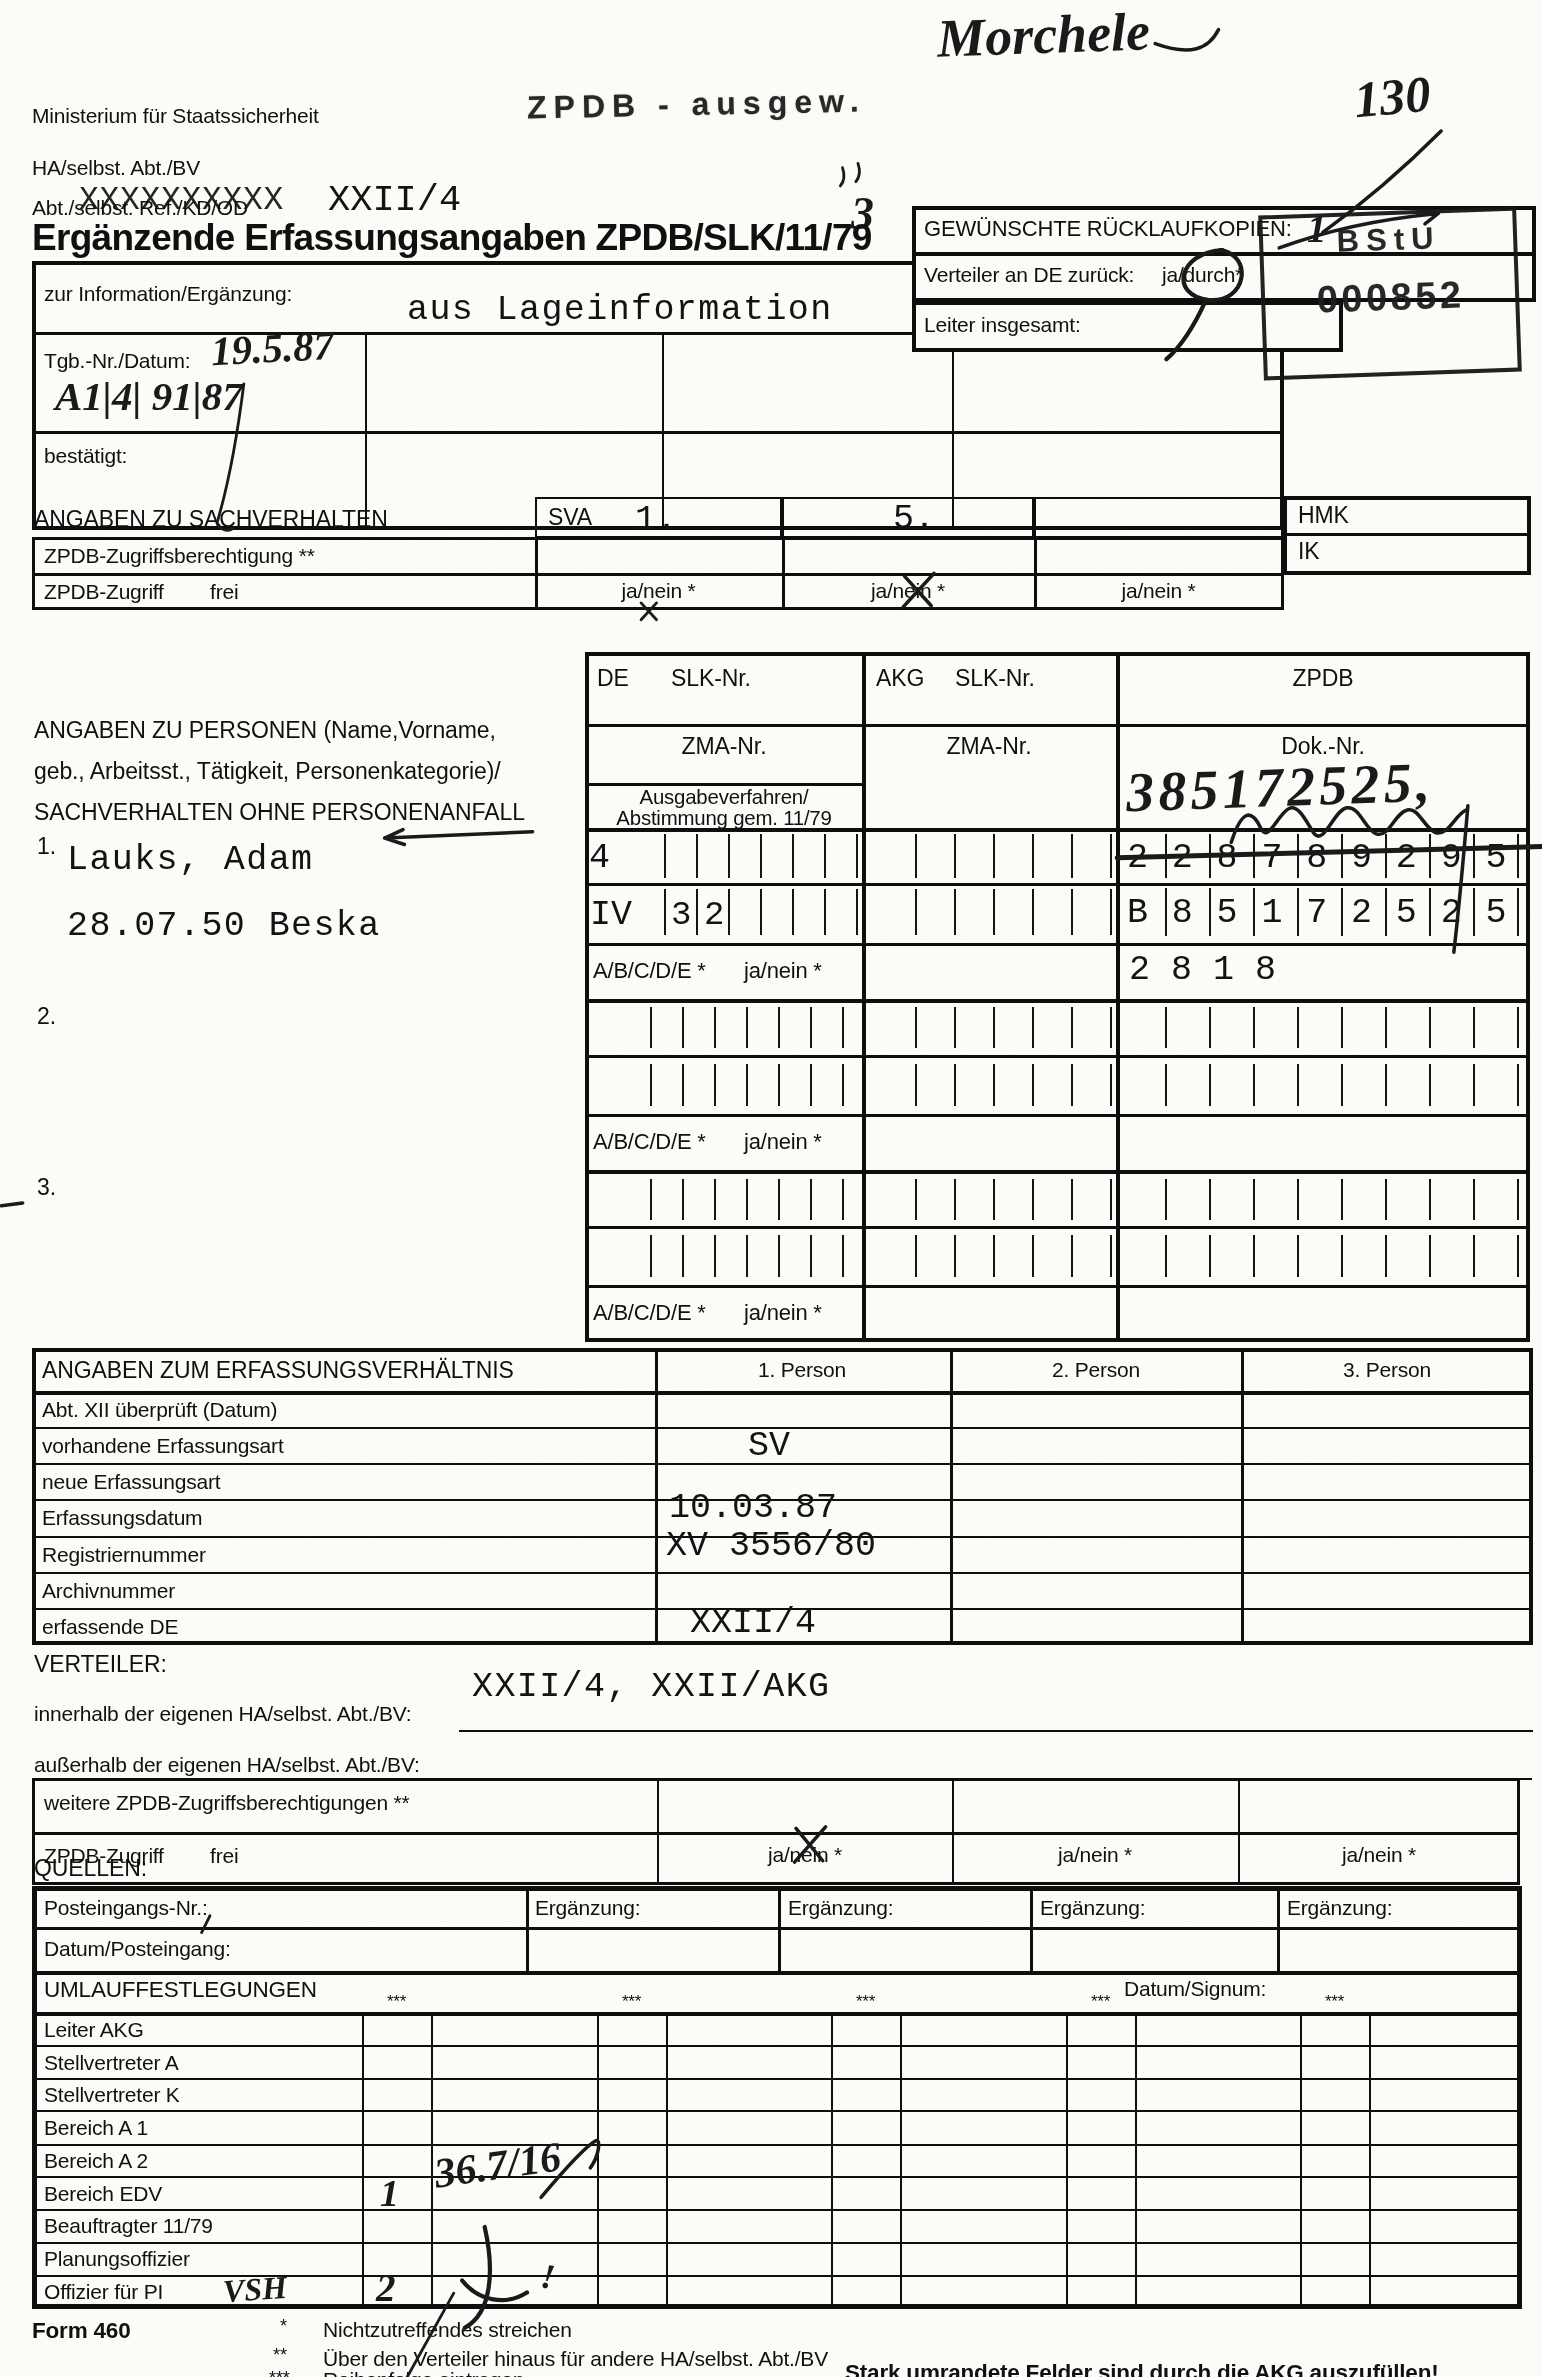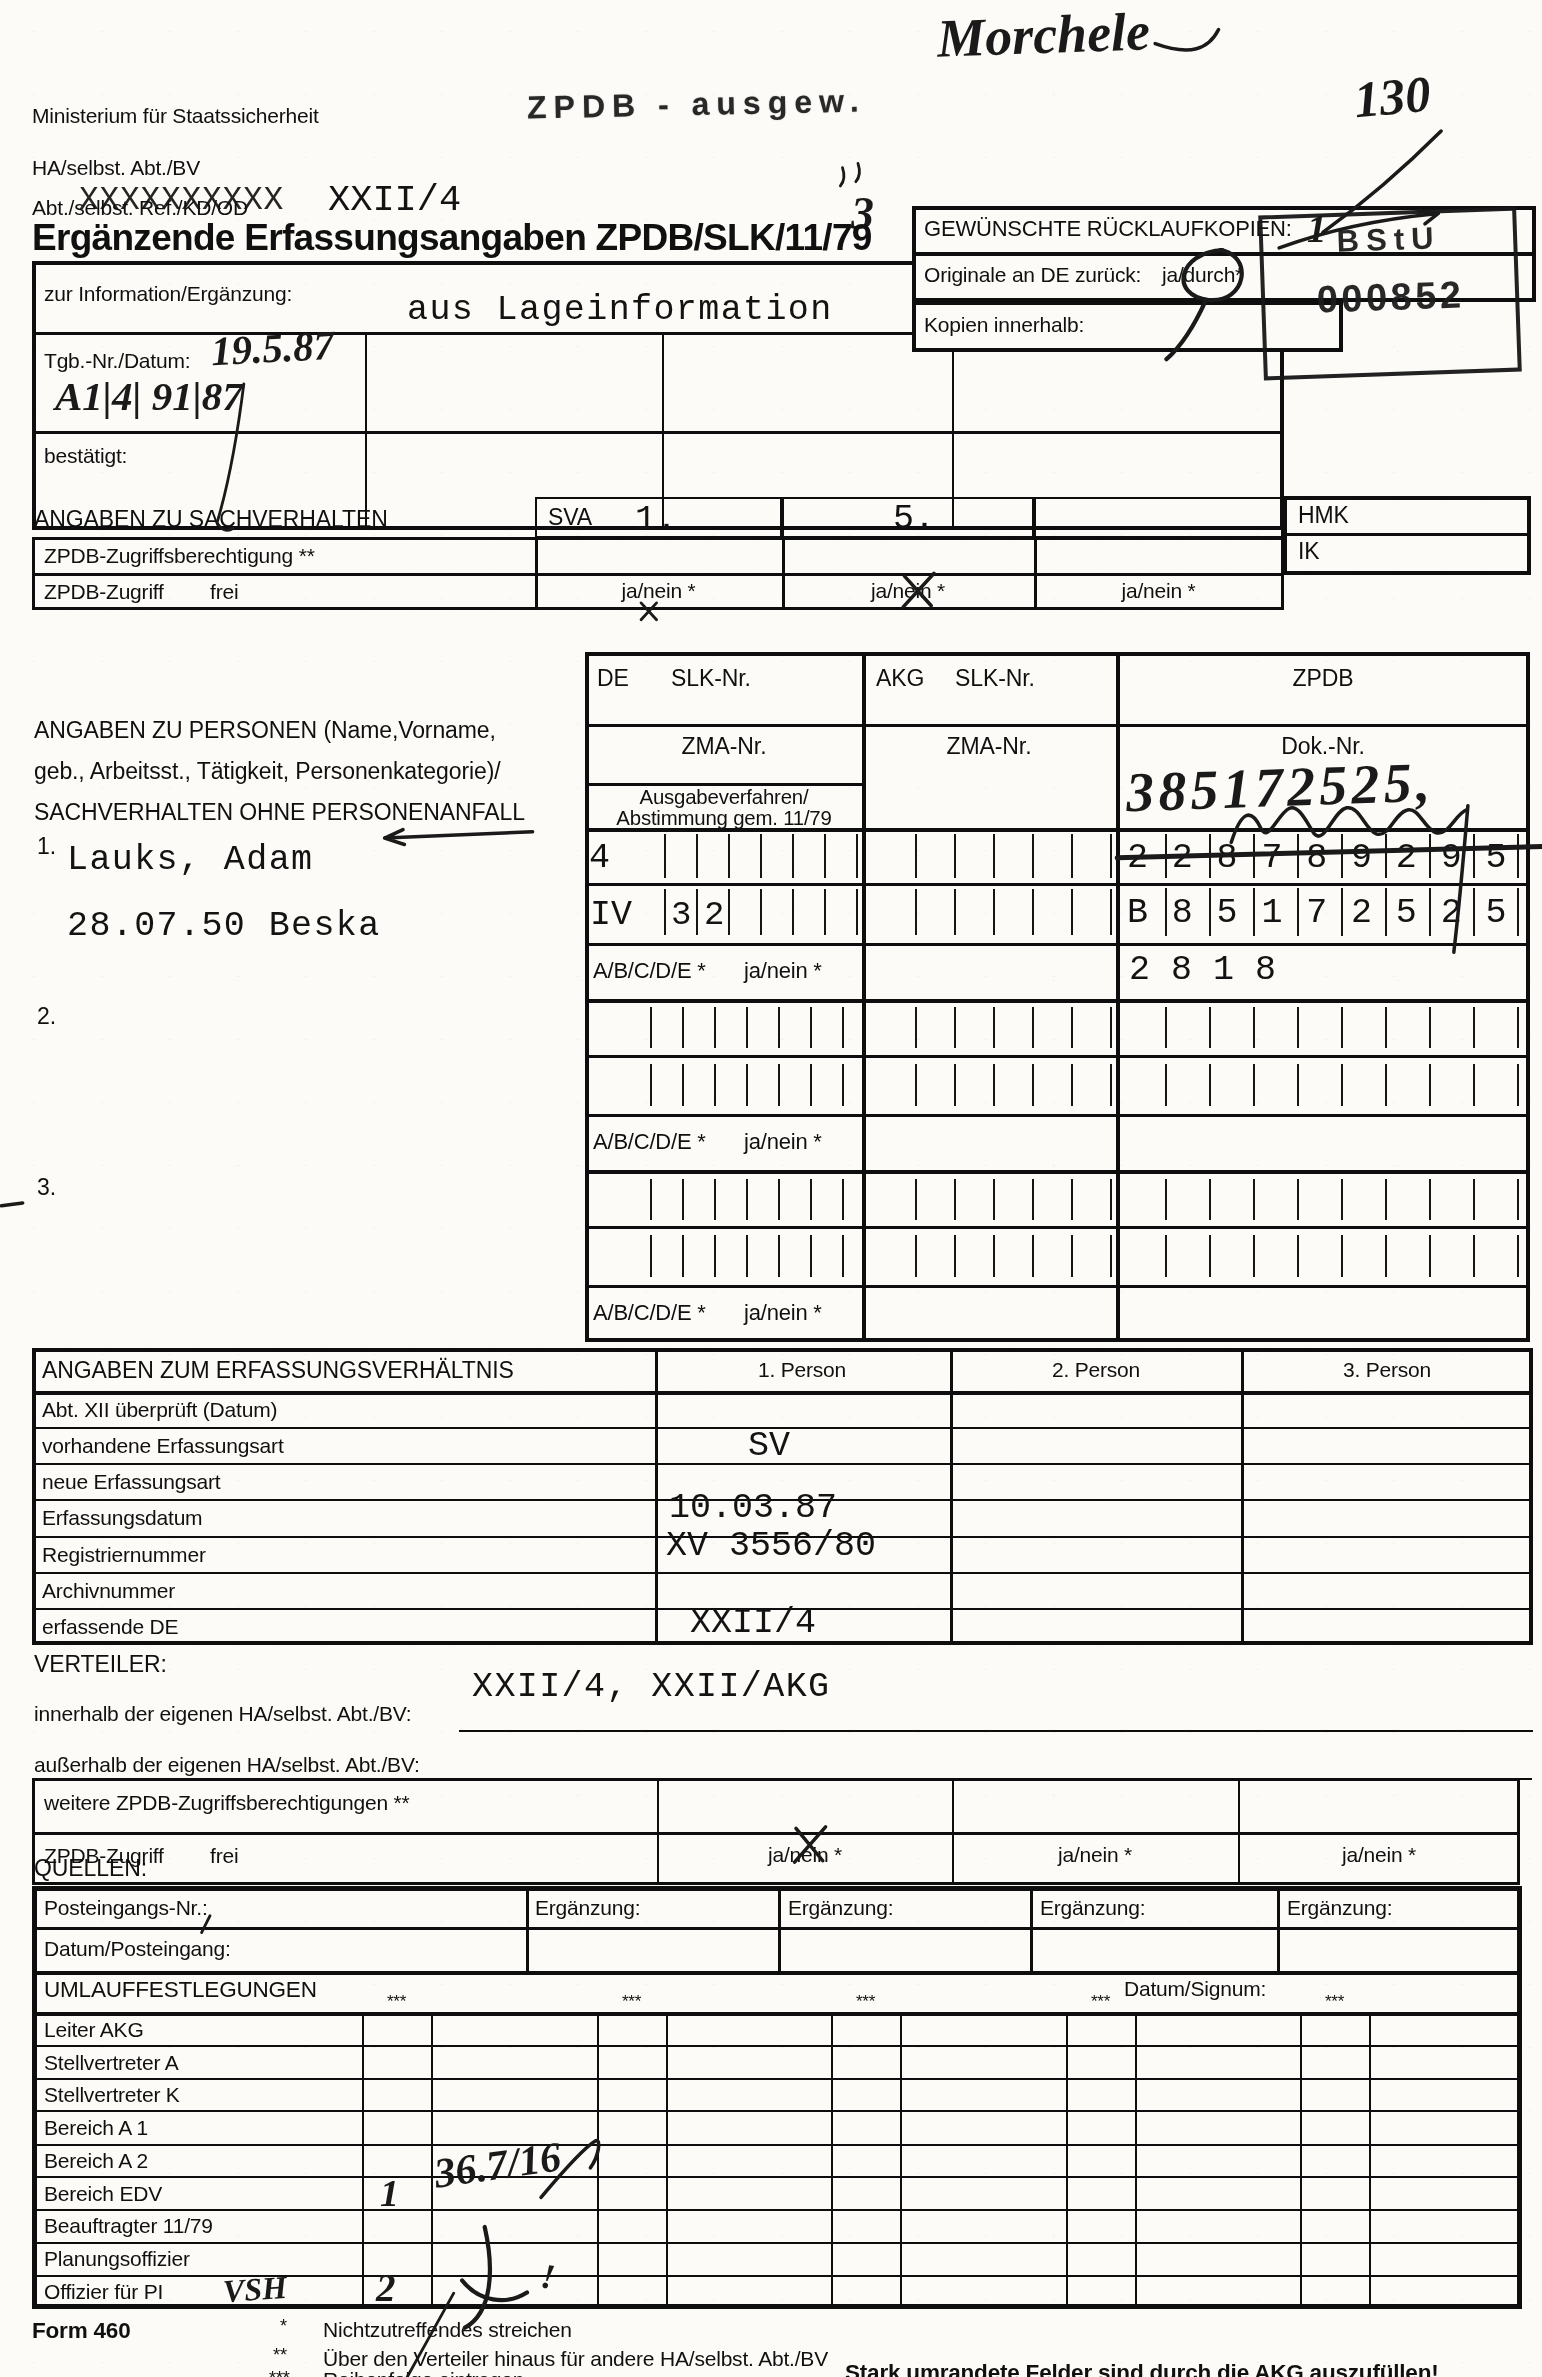--- a/index.html
+++ b/index.html
@@ -34,26 +34,26 @@
   <div class="a mono" style="left:328px;top:179px;font-size:37px">XXII/4</div>
 
   <div class="a b stamp" style="left:527px;top:86px;font-size:32px;letter-spacing:7px;transform:rotate(-1.2deg);text-shadow:0 0 1.4px rgba(0,0,0,.35)">ZPDB - ausgew.</div>
   <div class="a hw" style="left:937px;top:4.2px;font-size:54px;transform:rotate(-2deg)">Morchele</div>
   <div class="a hw" style="left:1354px;top:68px;font-size:51px;transform:rotate(-5deg)">130</div>
   <div class="a hw" style="left:851px;top:187px;font-size:46px">3</div>
 
   <div class="a" style="left:912px;top:206px;width:624px;height:96px;border:4.2px solid #0e0e0e;background:#fcfbf7;z-index:3"></div>
   <div class="a hl" style="left:912px;top:252px;width:624px;height:3.5px;z-index:3"></div>
   <div class="a lb" style="left:924px;top:216px;font-size:22px;z-index:4">GEWÜNSCHTE RÜCKLAUFKOPIEN:</div>
-  <div class="a lb" style="left:924px;top:263px;font-size:21px;z-index:4">Originale an DE zurück:</div>
+  <div class="a lb" style="left:924px;top:263px;font-size:21px;z-index:4">Verteiler an DE zurück:</div>
   <div class="a lb" style="left:1162px;top:263px;font-size:21px;z-index:4">ja/durch*</div>
   <div class="a hw" style="left:1307px;top:206px;font-size:39px;z-index:5">1</div>
 
   <div class="a" style="left:912px;top:301px;width:431px;height:51px;border:4.2px solid #0e0e0e;background:#fcfbf7;z-index:3"></div>
-  <div class="a lb" style="left:924px;top:313px;font-size:21px;z-index:4">Kopien innerhalb:</div>
+  <div class="a lb" style="left:924px;top:313px;font-size:21px;z-index:4">Leiter insgesamt:</div>
 
   <div class="a stamp" style="left:1261px;top:211px;width:258px;height:165px;border:4.2px solid #171717;transform:rotate(-2deg);z-index:6">
     <div class="a b ctr" style="left:0;top:7px;width:251px;font-size:31px;letter-spacing:7px">BStU</div>
     <div class="a b ctr" style="left:0;top:61px;width:251px;font-size:38px;letter-spacing:3.5px">000852</div>
   </div>
 
   <div class="a b" style="left:32px;top:217px;font-size:37px;letter-spacing:-0.7px;white-space:nowrap">Ergänzende Erfassungsangaben Z­PDB/SLK/11/79</div>
 
   <div class="a" style="left:32px;top:261px;width:1252px;height:269px;border:4.2px solid #0e0e0e"></div>
   <div class="a hl" style="left:32px;top:332px;width:1252px;height:2.8px"></div>

